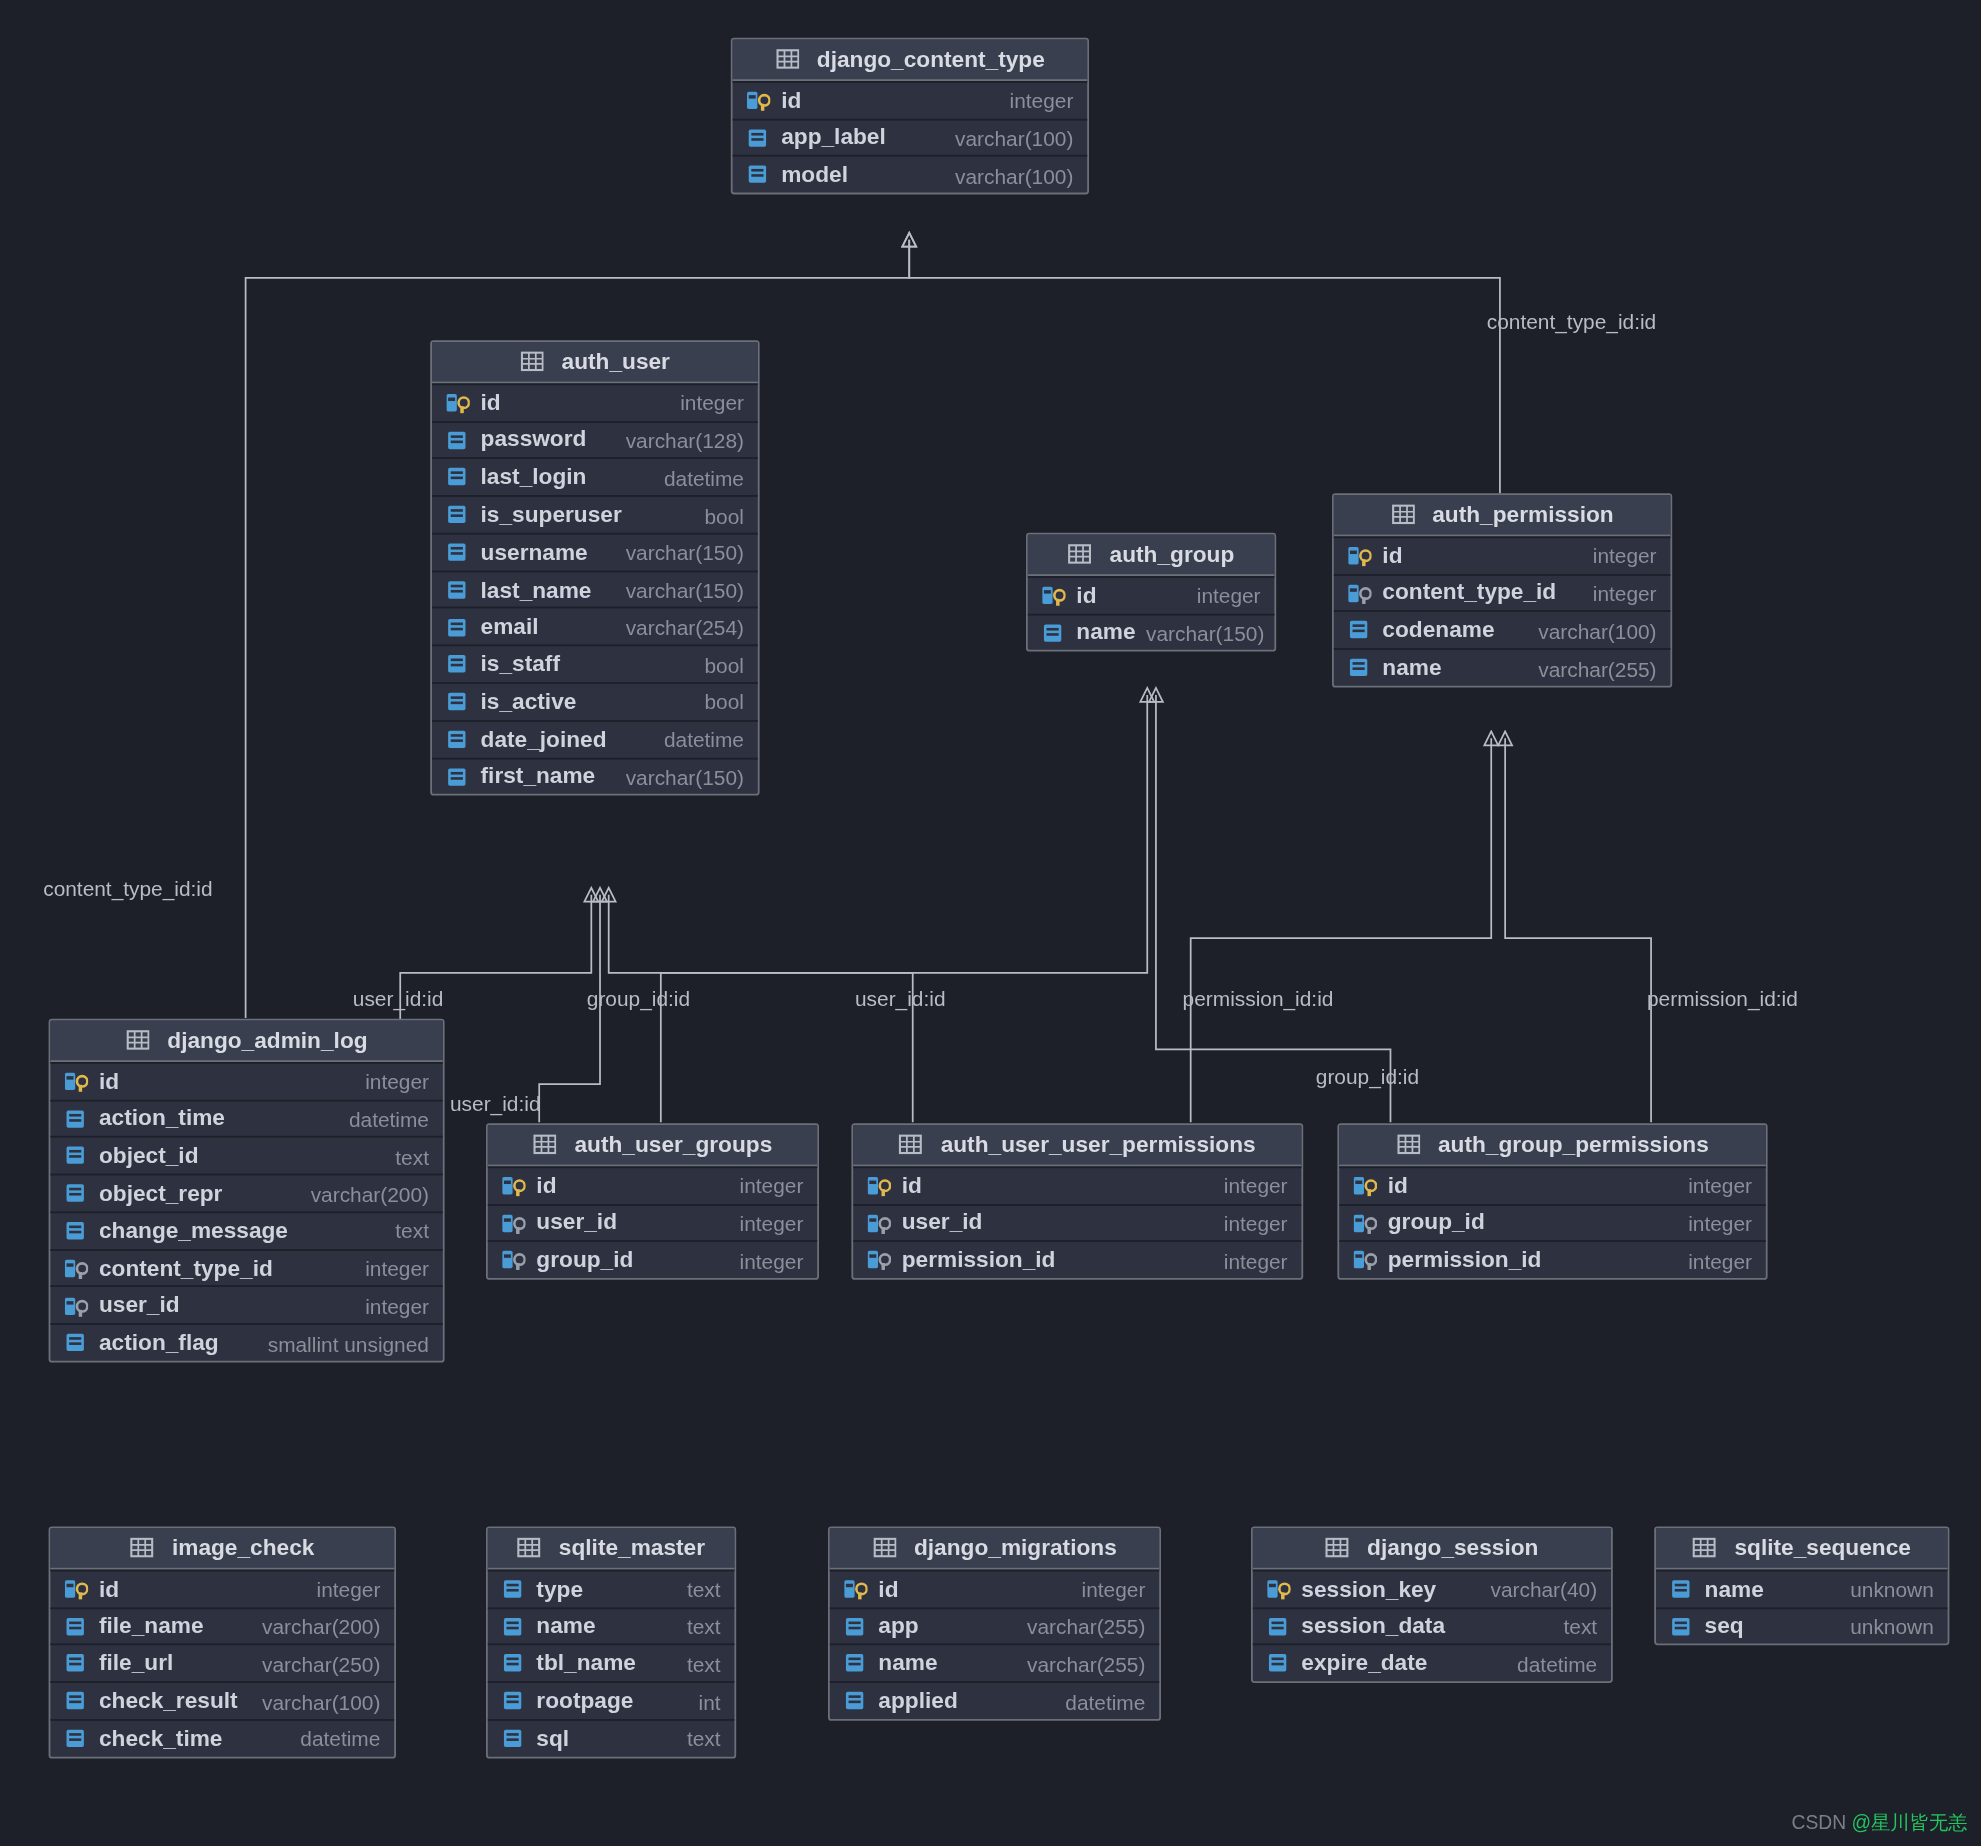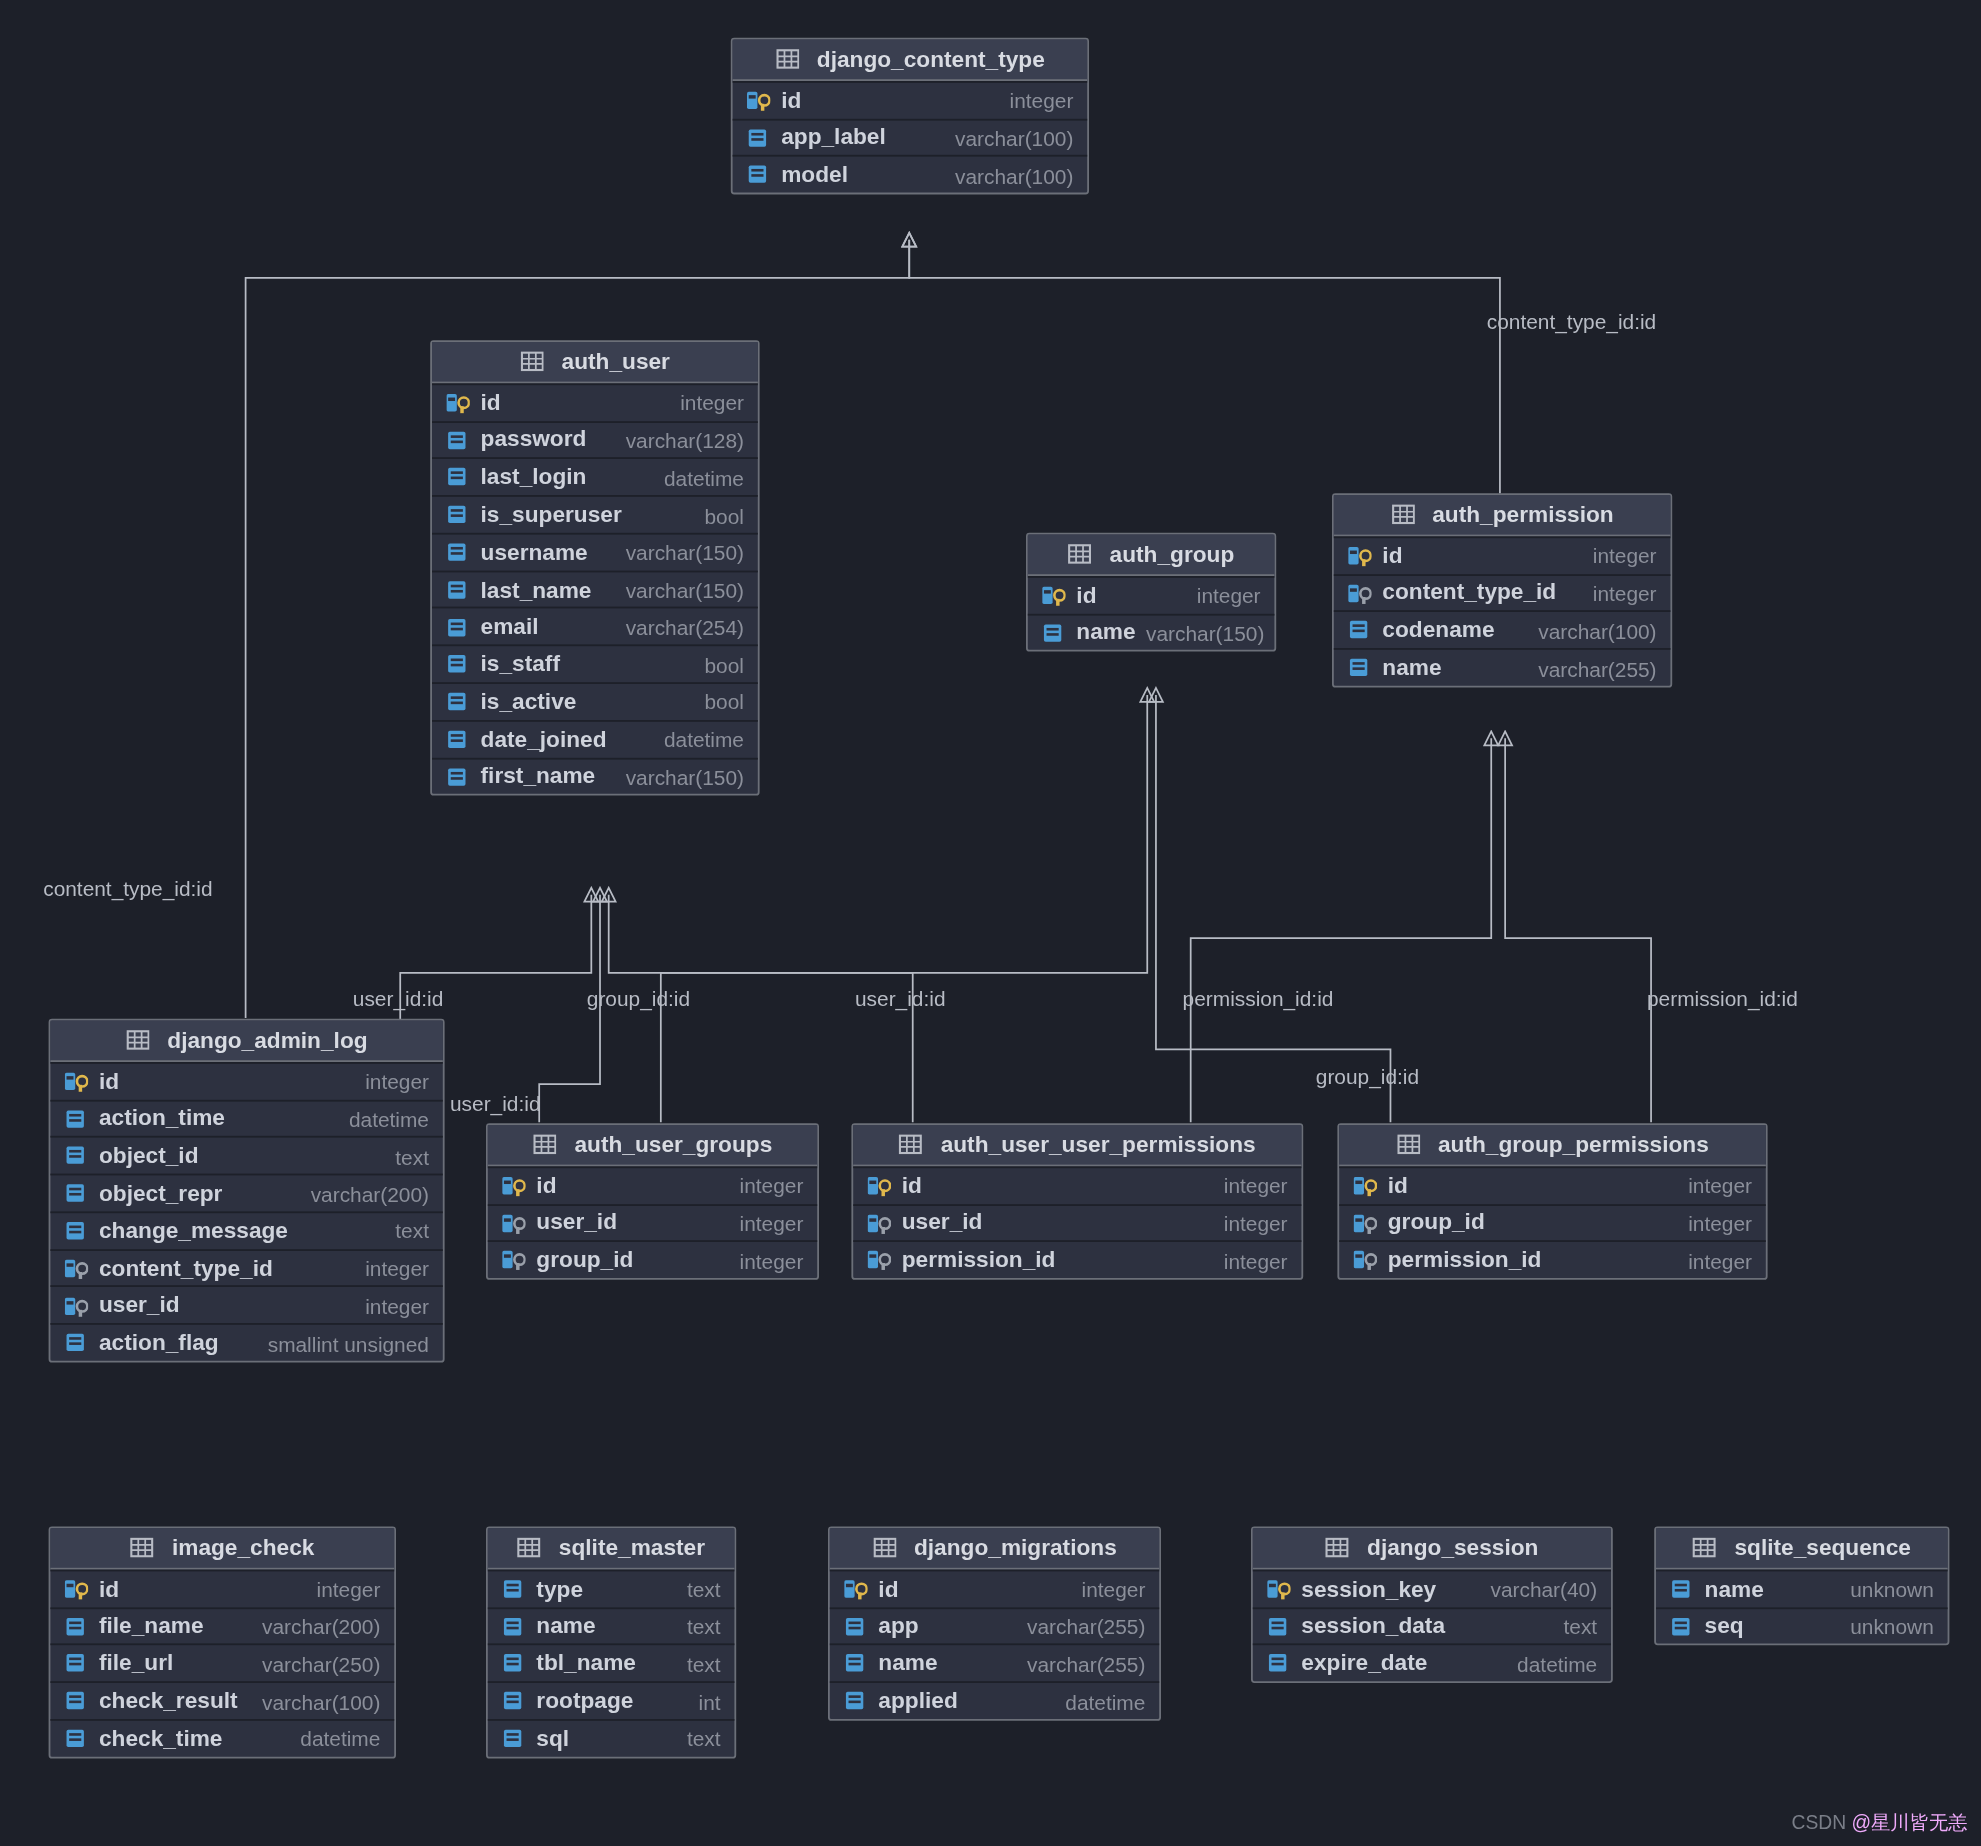--- a/index.html
+++ b/index.html
@@ -80,21 +80,21 @@
     font-size: 11.6px;
     white-space: nowrap;
   }
   .watermark {
     position: absolute;
     right: 13.5px;
     bottom: 9.7px;
     color: #7a7e88;
     font-size: 19.3px;
   }
-  .watermark .gray { color: #f0abfc; text-align: right; }
+  .watermark .gray { color: #22c55e; text-align: right; }
 </style>
 </head>
 <body>
 
 <div class="canvas">
   <svg class="edges" viewBox="0 0 1140 1062" width="1101" height="1025">
       <defs>
         <marker id="arrow" markerWidth="10" markerHeight="10" refX="5" refY="5" orient="auto">
           <path d="M 1 1 L 9 5 L 1 9 Z" fill="none" stroke="#b8bcc5" stroke-width="1"></path>
         </marker>

